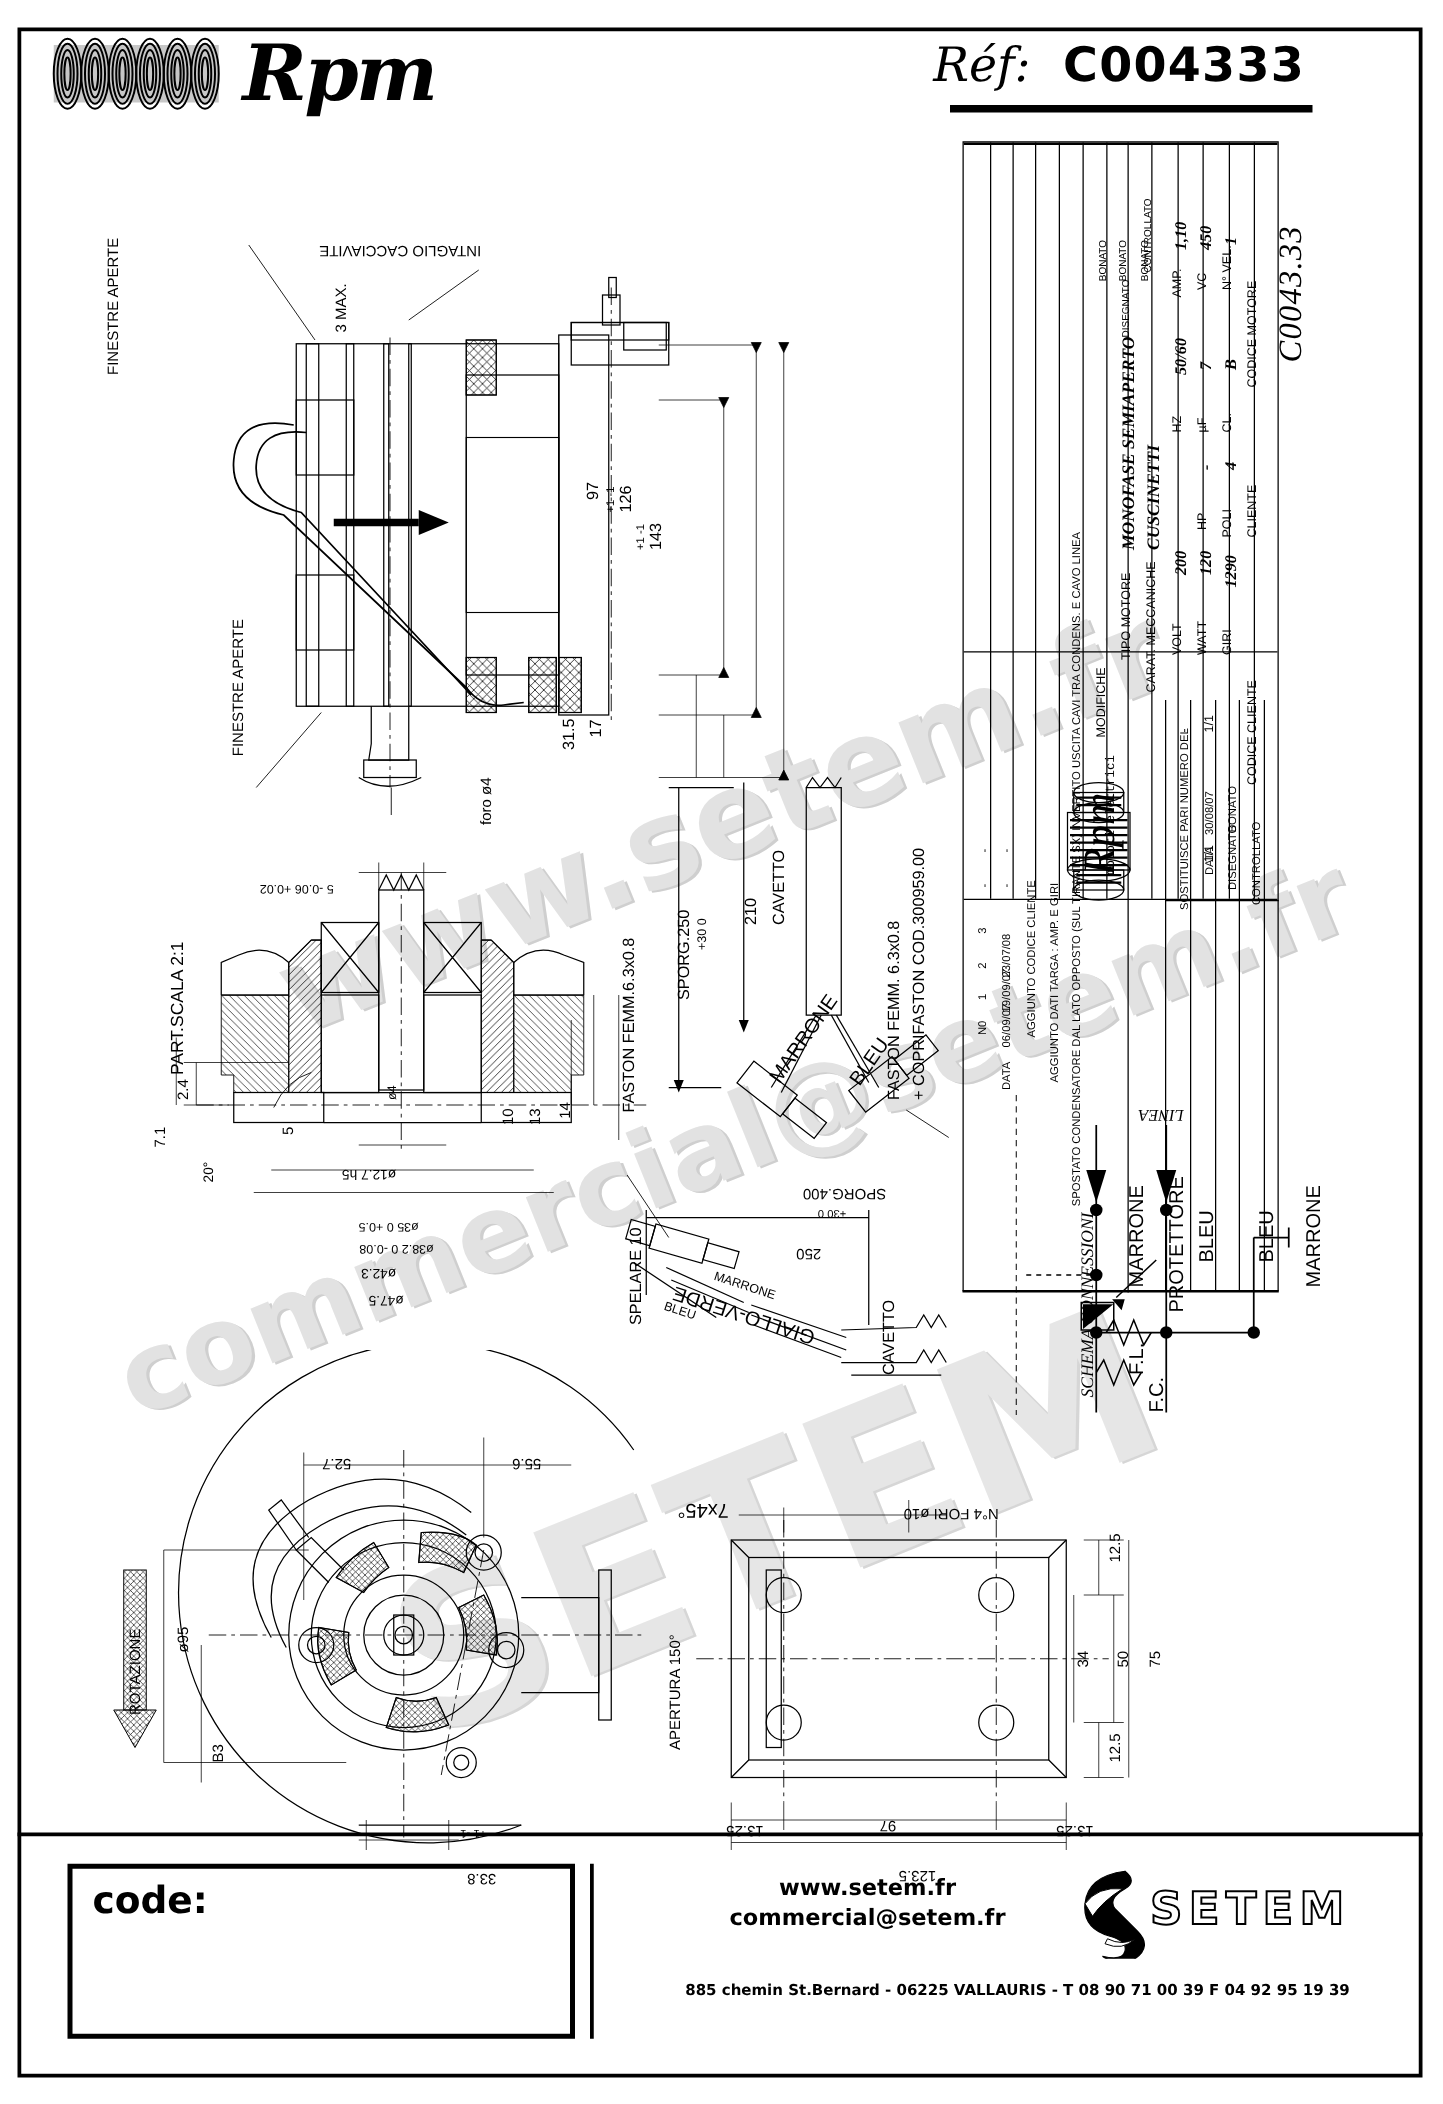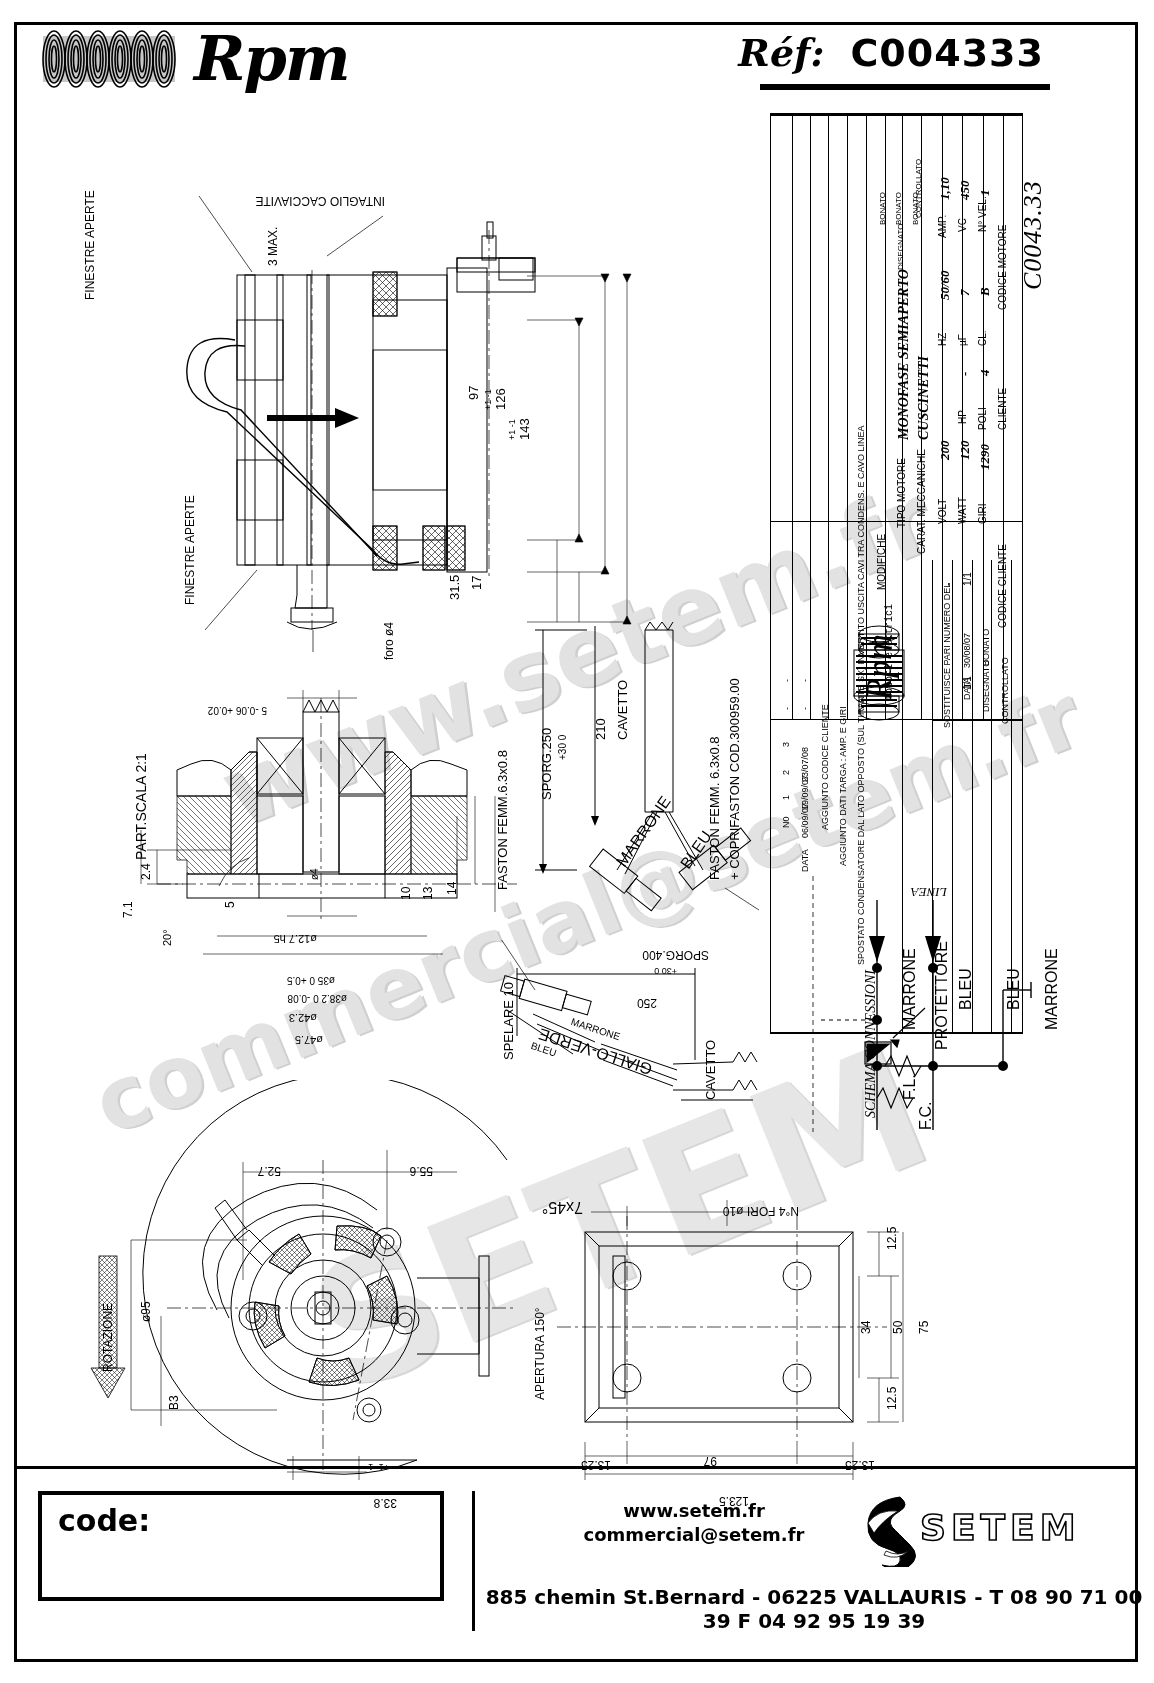--- a/index.html
+++ b/index.html
@@ -25,21 +25,21 @@
   .rpm-word{
     font-family:"DejaVu Serif", serif;
     font-style:italic;font-weight:700;font-size:62px;
     letter-spacing:-2px;line-height:1;margin-left:2px;
   }
   .ref-box{
     position:absolute;right:110px;top:30px;
     display:flex;align-items:baseline;gap:26px;
   }
   .ref-lab{
-    font-family:"DejaVu Serif", serif;font-style:italic;font-weight:700;
+    font-family:"DejaVu Serif", serif;font-style:italic;font-weight:400;
     font-size:38px;
   }
   .ref-val{
     font-family:"DejaVu Sans", sans-serif;font-weight:700;font-size:38px;
     letter-spacing:1px;
   }
   .ref-underline{
     position:absolute;right:104px;top:84px;width:290px;height:6px;background:#000;
   }
 
@@ -72,39 +72,39 @@
     font-family:"DejaVu Sans", sans-serif;font-weight:700;
     text-shadow:2px 2px 0 #cfcfcf;
   }
 
   
   .footer{
     position:absolute;left:14px;top:1466px;width:1124px;height:196px;
     border-top:3px solid #000;box-sizing:border-box;
   }
   .code-box{
-    position:absolute;left:24px;top:22px;width:406px;height:110px;
+    position:absolute;left:40px;top:22px;width:406px;height:140px;
     border:4px solid #000;box-sizing:border-box;
   }
   .code-lab{
     position:absolute;left:16px;top:8px;font-size:30px;font-weight:700;
     font-family:"DejaVu Sans", sans-serif;
   }
   .code-val{
     position:absolute;left:36px;top:44px;font-size:54px;font-weight:700;
     font-family:"DejaVu Sans", sans-serif;letter-spacing:-1px;
   }
   .vdiv{position:absolute;left:458px;top:22px;width:3px;height:140px;background:#000;}
   .f-web{
     position:absolute;left:520px;top:30px;width:320px;text-align:center;
     font-size:18px;font-weight:700;font-family:"DejaVu Sans", sans-serif;line-height:1.35;
   }
   .f-addr{
     position:absolute;left:470px;top:116px;width:660px;text-align:center;
-    font-size:20px;font-weight:700;font-family:"DejaVu Sans", sans-serif;
+    font-size:12px;font-weight:700;font-family:"DejaVu Sans", sans-serif;
   }
   .setem-logo{position:absolute;left:846px;top:22px;width:260px;height:78px;}
   .setem-word{
     position:absolute;left:60px;top:16px;font-size:36px;font-weight:700;
     font-family:"DejaVu Sans", sans-serif;letter-spacing:5px;
     color:#fff;-webkit-text-stroke:1.6px #000;text-stroke:1.6px #000;
   }
 </style>
 </head>
 <body>

